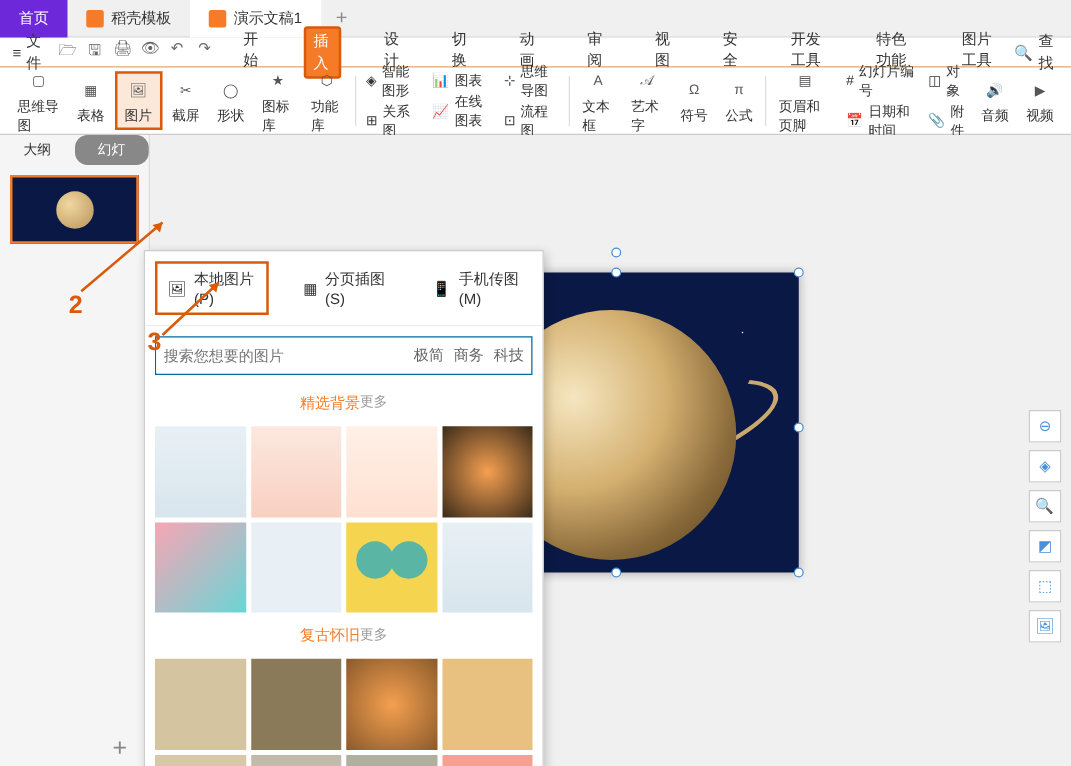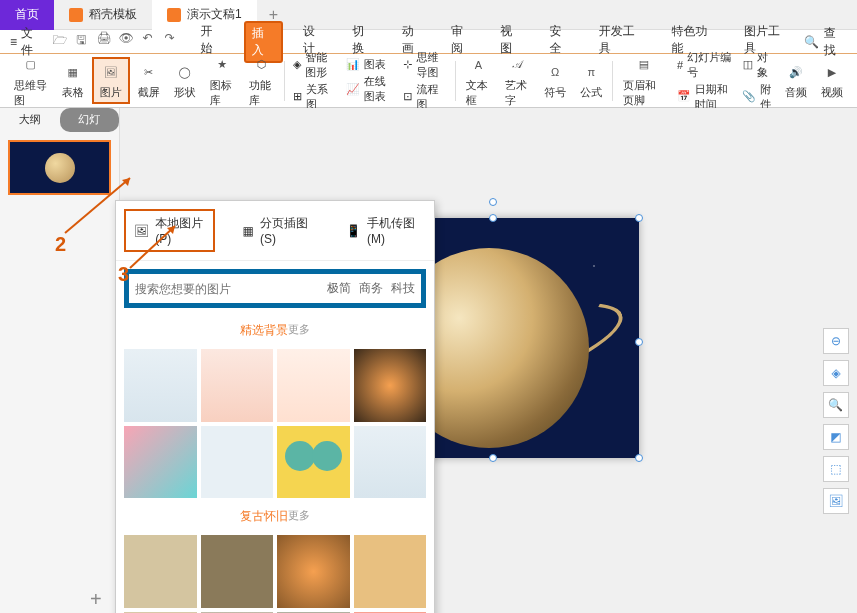--- a/index.html
+++ b/index.html
@@ -10,21 +10,21 @@
     .tab.active { background: #6d28d9; color: #fff; }
     .tab.doc { background: #fff; }
     .tab .icon { width: 14px; height: 14px; }
     .icon-orange { background: #f57b28; border-radius: 2px; }
     .tab-add { padding: 0 12px; font-size: 16px; color: #888; cursor: pointer; }
     
     .menu-bar { height: 24px; display: flex; align-items: center; gap: 8px; padding: 0 10px; border-bottom: 1px solid #e4a86e; }
     .file-menu { font-size: 12px; display: flex; align-items: center; gap: 4px; }
     .menu-icons { display: flex; gap: 8px; color: #666; }
     .menu-icon { width: 14px; text-align: center; cursor: pointer; }
-    .menu-tabs { display: flex; gap: 14px; margin-left: 10px; }
+    .menu-tabs { display: flex; gap: 28px; margin-left: 10px; }
     .menu-tab { cursor: pointer; padding: 2px 6px; }
     .menu-tab.highlighted { background: #f57b28; color: #fff; border: 2px solid #d85a0a; border-radius: 3px; }
     .search-btn { margin-left: auto; display: flex; align-items: center; gap: 4px; cursor: pointer; }
     
     .ribbon { height: 54px; display: flex; padding: 4px 8px; gap: 2px; border-bottom: 1px solid #ccc; align-items: center; }
     .ribbon-item { display: flex; flex-direction: column; align-items: center; gap: 2px; padding: 2px 6px; font-size: 11px; cursor: pointer; }
     .ribbon-icon { width: 22px; height: 22px; display: flex; align-items: center; justify-content: center; color: #555; }
     .ribbon-item.highlighted { border: 2px solid #d85a0a; background: #fce8d8; }
     .ribbon-small { display: flex; flex-direction: column; gap: 2px; padding: 2px 4px; font-size: 11px; }
     .ribbon-small-item { display: flex; align-items: center; gap: 4px; cursor: pointer; }
@@ -40,21 +40,21 @@
     
     .annotation { position: absolute; color: #d85a0a; font-size: 20px; font-weight: bold; z-index: 100; }
     .ann-2 { left: 55px; top: 125px; }
     .ann-3 { left: 118px; top: 155px; }
     .arrow { position: absolute; z-index: 99; }
     
     .dropdown { position: absolute; left: 115px; top: 92px; width: 320px; background: #fff; border: 1px solid #ccc; box-shadow: 2px 2px 8px rgba(0,0,0,0.2); z-index: 50; }
     .dropdown-header { display: flex; padding: 8px; gap: 20px; border-bottom: 1px solid #eee; }
     .dd-option { display: flex; align-items: center; gap: 6px; padding: 4px 8px; cursor: pointer; font-size: 12px; }
     .dd-option.highlighted { border: 2px solid #d85a0a; }
-    .search-box { margin: 8px; display: flex; border: 5px solid #0369a1; align-items: center; }
+    .search-box { margin: 8px; display: flex; border: 1px solid #0369a1; align-items: center; }
     .search-input { flex: 1; border: none; padding: 6px; outline: none; font-size: 12px; }
     .search-tags { display: flex; gap: 8px; padding: 6px; font-size: 12px; color: #666; }
     .section-title { padding: 6px 10px; color: #f57b28; font-size: 12px; display: flex; justify-content: center; }
     .more { color: #999; font-size: 11px; cursor: pointer; }
     .image-grid { display: grid; grid-template-columns: repeat(4, 1fr); gap: 4px; padding: 4px 8px; }
     .img-cell { aspect-ratio: 1; background: #eee; cursor: pointer; }
     
     .canvas-area { flex: 1; background: #f0f0f0; position: relative; display: flex; align-items: flex-start; justify-content: center; padding-top: 110px; }
     .slide-canvas { width: 300px; height: 240px; background: #0a1845; position: relative; box-shadow: 0 0 8px rgba(0,0,0,0.3); }
     .handle { position: absolute; width: 8px; height: 8px; background: #fff; border: 1px solid #4a90d9; border-radius: 50%; }

